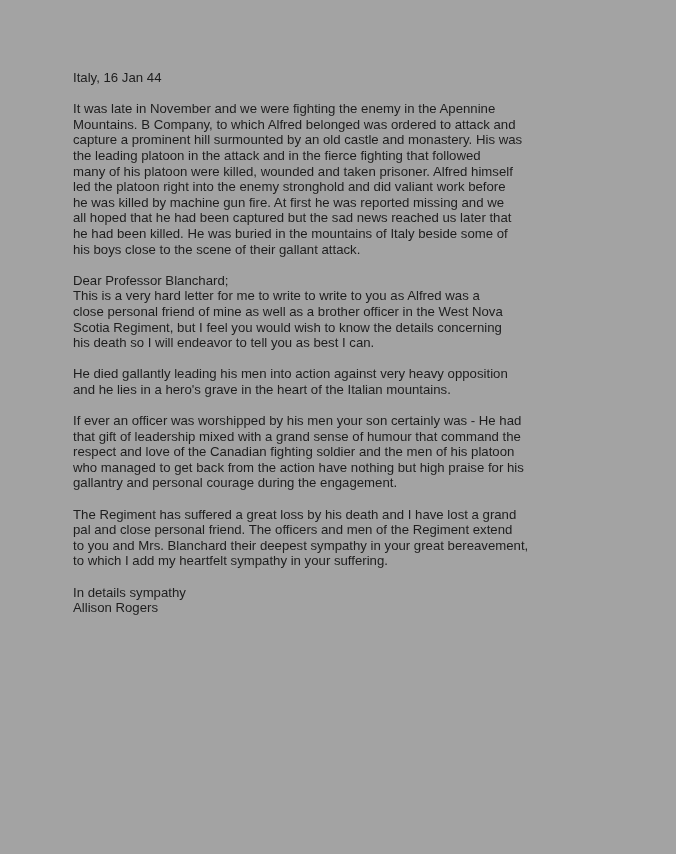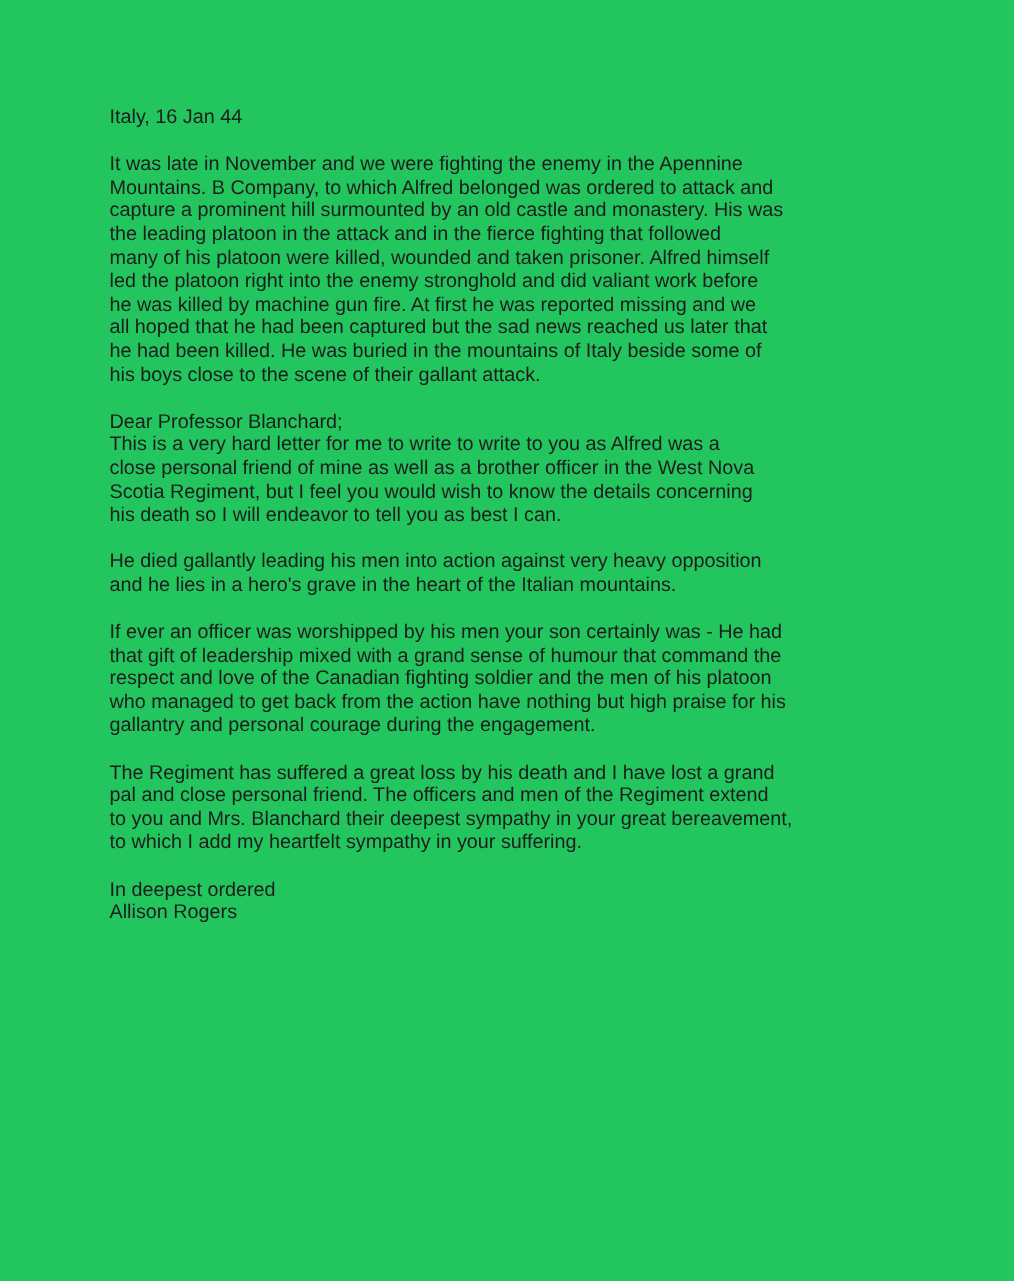--- a/index.html
+++ b/index.html
@@ -4,21 +4,21 @@
 <style>
   html, body {
     margin: 0;
     padding: 0;
     background: #ffffff;
   }
   .page {
     position: relative;
     width: 676px;
     height: 854px;
-    background: #22c55e;
+    background: #a3a3a3;
     overflow: hidden;
   }
   .letter {
     position: absolute;
     left: 73px;
     top: 70px;
     width: 560px;
     font-family: "Liberation Sans", "DejaVu Sans", sans-serif;
     font-size: 13.2px;
     line-height: 15.6px;
@@ -58,16 +58,16 @@
 and he lies in a hero's grave in the heart of the Italian mountains.</div>
     <div class="block">If ever an officer was worshipped by his men your son certainly was - He had
 that gift of leadership mixed with a grand sense of humour that command the
 respect and love of the Canadian fighting soldier and the men of his platoon
 who managed to get back from the action have nothing but high praise for his
 gallantry and personal courage during the engagement.</div>
     <div class="block">The Regiment has suffered a great loss by his death and I have lost a grand
 pal and close personal friend. The officers and men of the Regiment extend
 to you and Mrs. Blanchard their deepest sympathy in your great bereavement,
 to which I add my heartfelt sympathy in your suffering.</div>
-    <div class="block">In deepest ordered
+    <div class="block">In details sympathy
 Allison Rogers</div>
   </div>
 </div>
 
 </body></html>

